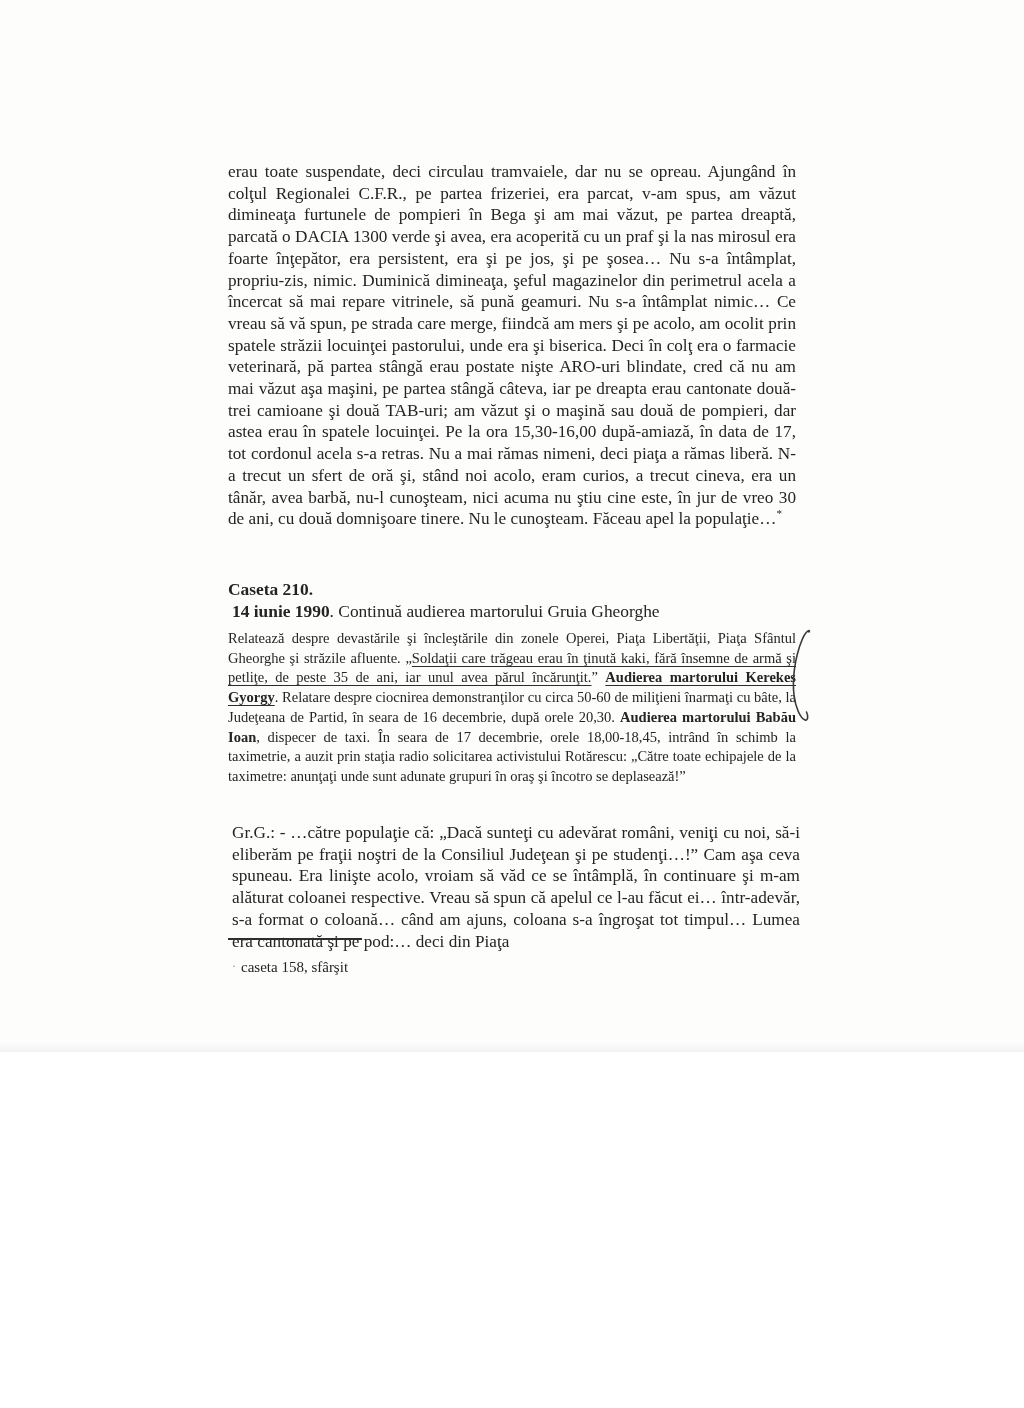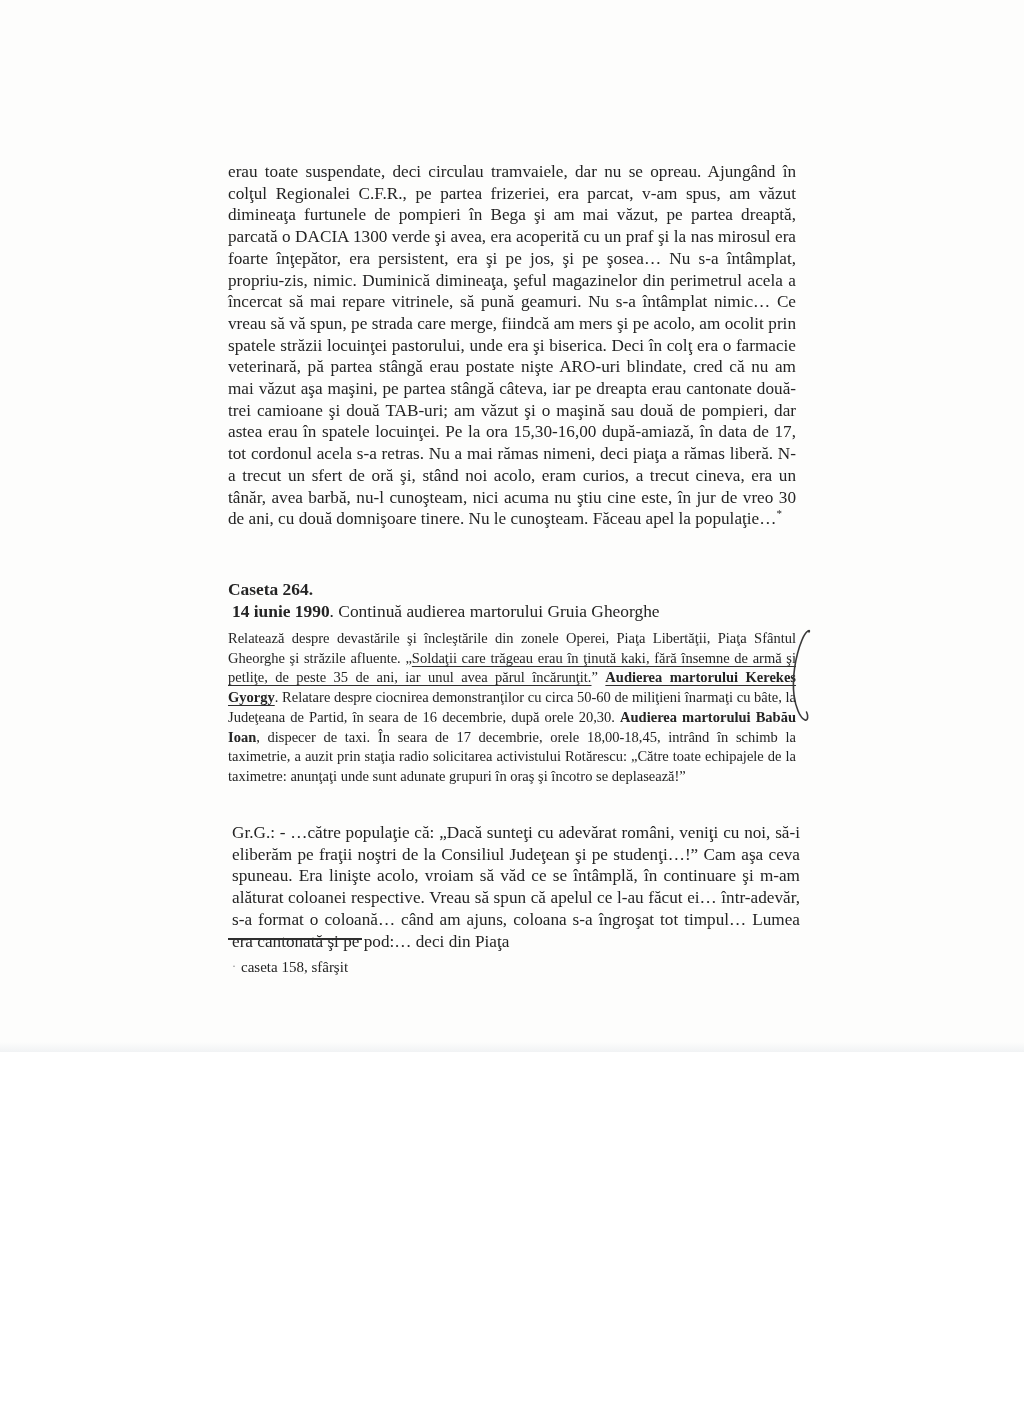--- a/index.html
+++ b/index.html
@@ -130,21 +130,21 @@
     color: #a16207;
   }
 </style>
 </head>
 <body>
 
 <div class="paper">
 
   <p class="body-par"><span>erau toate suspendate, deci circulau tramvaiele, dar nu se opreau. Ajungând în colţul Regionalei C.F.R., pe partea frizeriei, era parcat, v-am spus, am văzut dimineaţa furtunele de pompieri în Bega şi am mai văzut, pe partea dreaptă, parcată o DACIA 1300 verde şi avea, era acoperită cu un praf şi la nas mirosul era foarte înţepător, era persistent, era şi pe jos, şi pe şosea… Nu s-a întâmplat, propriu-zis, nimic. Duminică dimineaţa, şeful magazinelor din perimetrul acela a încercat să mai repare vitrinele, să pună geamuri. Nu s-a întâmplat nimic… Ce vreau să vă spun, pe strada care merge, fiindcă am mers şi pe acolo, am ocolit prin spatele străzii locuinţei pastorului, unde era şi biserica. Deci în colţ era o farmacie veterinară, pă partea stângă erau postate nişte ARO-uri blindate, cred că nu am mai văzut aşa maşini, pe partea stângă câteva, iar pe dreapta erau cantonate două-trei camioane şi două TAB-uri; am văzut şi o maşină sau două de pompieri, dar astea erau în spatele locuinţei. Pe la ora 15,30-16,00 după-amiază, în data de 17, tot cordonul acela s-a retras. Nu a mai rămas nimeni, deci piaţa a rămas liberă. N-a trecut un sfert de oră şi, stând noi acolo, eram curios, a trecut cineva, era un tânăr, avea barbă, nu-l cunoşteam, nici acuma nu ştiu cine este, în jur de vreo 30 de ani, cu două domnişoare tinere. Nu le cunoşteam. Făceau apel la populaţie…</span><sup class="fn-marker">*</sup></p>
 
-  <h3 class="caseta">Caseta 264.</h3>
+  <h3 class="caseta">Caseta 210.</h3>
 
   <p class="dateline"><span class="date-bold">14 iunie 1990</span><span>. Continuă audierea martorului Gruia Gheorghe</span></p>
 
   <p class="annotation"><span>Relatează despre devastările şi încleştările din zonele Operei, Piaţa Libertăţii, Piaţa Sfântul Gheorghe şi străzile afluente. „</span><span class="hand-underline">Soldaţii care trăgeau erau în ţinută kaki, fără însemne de armă şi petliţe, de peste 35 de ani, iar unul avea părul încărunţit.</span><span>” </span><span class="bold hand-underline">Audierea martorului Kerekes Gyorgy</span><span>. Relatare despre ciocnirea demonstranţilor cu circa 50-60 de miliţieni înarmaţi cu bâte, la Judeţeana de Partid, în seara de 16 decembrie, după orele 20,30. </span><span class="bold">Audierea martorului Babău Ioan</span><span>, dispecer de taxi. În seara de 17 decembrie, orele 18,00-18,45, intrând în schimb la taximetrie, a auzit prin staţia radio solicitarea activistului Rotărescu: „Către toate echipajele de la taximetre: anunţaţi unde sunt adunate grupuri în oraş şi încotro se deplasează!”</span></p>
 
   <svg class="pen-mark" viewBox="0 0 30 100" xmlns="http://www.w3.org/2000/svg">
     <path d="M23 5 C25 2 20 3 16 13 C9 30 6 52 8 68 C9.5 80 14 91 19 93 C22 94 22.5 89 20.5 85" fill="none" stroke="#3a3a3a" stroke-width="1.6" stroke-linecap="round"></path>
   </svg>
 
   <p class="grg">Gr.G.: - …către populaţie că: „Dacă sunteţi cu adevărat români, veniţi cu noi, să-i eliberăm pe fraţii noştri de la Consiliul Judeţean şi pe studenţi…!” Cam aşa ceva spuneau. Era linişte acolo, vroiam să văd ce se întâmplă, în continuare şi m-am alăturat coloanei respective. Vreau să spun că apelul ce l-au făcut ei… într-adevăr, s-a format o coloană… când am ajuns, coloana s-a îngroşat tot timpul… Lumea era cantonată şi pe pod:… deci din Piaţa</p>

